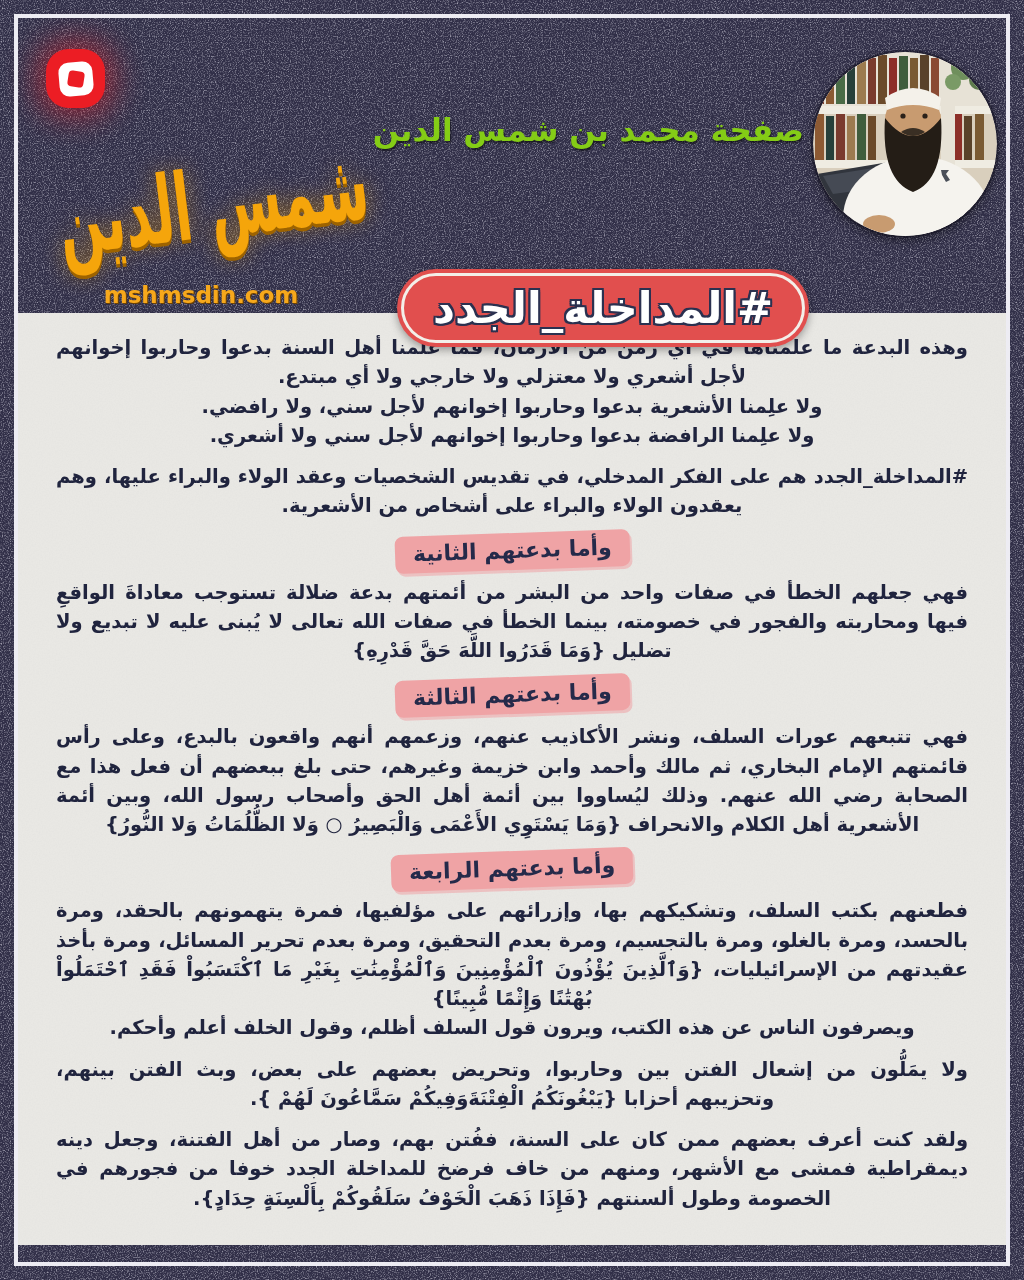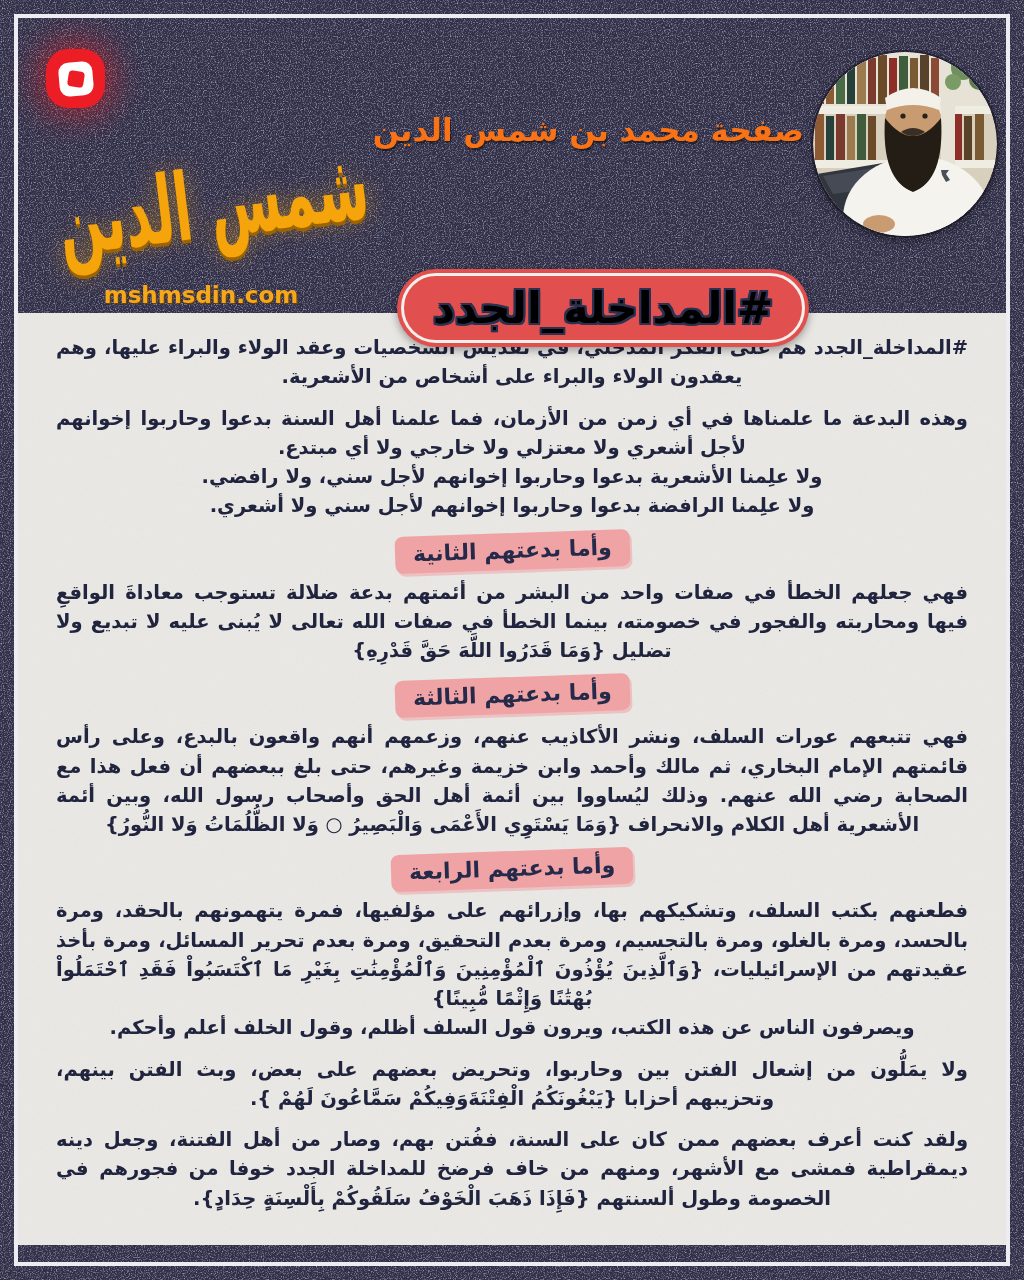--- a/index.html
+++ b/index.html
@@ -30,21 +30,21 @@
     font-size:52px;font-weight:bold;color:#f5a50b;white-space:nowrap;
     transform:scaleY(1.8);direction:rtl;
     text-shadow:0 2px 0 #9d6300,0 0 16px rgba(245,165,11,.45);
   }
   .site-domain{
     position:absolute;left:88px;top:282px;width:226px;z-index:15;text-align:center;
     color:#f6a81c;font-weight:bold;font-size:23px;text-shadow:1px 1px 0 #6e4200;
   }
   .page-title{
     position:absolute;left:408px;top:112px;width:396px;z-index:15;direction:rtl;
-    text-align:center;font-size:31px;font-weight:bold;color:#f97316;
+    text-align:center;font-size:31px;font-weight:bold;color:#84cc16;
     text-shadow:1px 2px 2px rgba(0,0,0,.55);white-space:nowrap;
   }
   .page-url{
     position:absolute;left:420px;top:168px;width:372px;z-index:15;text-align:center;
     font-family:"Liberation Serif","DejaVu Serif",serif;font-size:17px;color:#94919f;
     letter-spacing:.2px;white-space:nowrap;
   }
   .avatar{
     position:absolute;left:813px;top:52px;width:184px;height:184px;z-index:15;
     border-radius:50%;overflow:hidden;
@@ -53,21 +53,21 @@
   .avatar svg{display:block;}
   
   .badge{
     position:absolute;left:397px;top:269px;width:412px;height:78px;z-index:20;
     background:#e14f4e;border-radius:40px;
     box-shadow:0 3px 8px rgba(0,0,0,.35);
     display:flex;align-items:center;justify-content:center;
   }
   .badge-inner{position:absolute;inset:4px;border:3px solid #f3efe9;border-radius:35px;}
   .badge-text{
-    position:relative;z-index:1;direction:rtl;color:#000000;font-weight:bold;font-size:43px;
+    position:relative;z-index:1;direction:rtl;color:#ffffff;font-weight:bold;font-size:43px;
     text-shadow:2px 0 0 #2b3150,-2px 0 0 #2b3150,0 2px 0 #2b3150,0 -2px 0 #2b3150,
                 2px 2px 0 #2b3150,-2px 2px 0 #2b3150,2px -2px 0 #2b3150,-2px -2px 0 #2b3150;
     white-space:nowrap;
   }
   
   .paper{
     position:absolute;left:18px;top:313px;width:988px;height:932px;z-index:5;
     background:#e9e8e4;padding:20px 38px 0;overflow:hidden;direction:rtl;
   }
   .paper svg.noise-paper{position:absolute;inset:0;width:100%;height:100%;pointer-events:none;}
@@ -180,24 +180,24 @@
 
   <div class="paper">
     <svg class="noise-paper" xmlns="http://www.w3.org/2000/svg">
       <filter id="ptex">
           <feTurbulence type="fractalNoise" baseFrequency="0.7" numOctaves="3" stitchTiles="stitch"></feTurbulence>
         <feColorMatrix type="matrix" values="0 0 0 0 0.55  0 0 0 0 0.55  0 0 0 0 0.55  0 0 0 0.5 -0.18"></feColorMatrix>
       </filter>
       <rect width="100%" height="100%" filter="url(#ptex)" opacity="0.35"></rect>
     </svg>
     <div class="blocks">
-      <p class="para">#المداخلة_الجدد هم على الفكر المدخلي، في تقديس الشخصيات وعقد الولاء والبراء عليها، وهم يعقدون الولاء والبراء على أشخاص من الأشعرية.</p>
       <p class="para">وهذه البدعة ما علمناها في أي زمن من الأزمان، فما علمنا أهل السنة بدعوا وحاربوا إخوانهم لأجل أشعري ولا معتزلي ولا خارجي ولا أي مبتدع.
 ولا علِمنا الأشعرية بدعوا وحاربوا إخوانهم لأجل سني، ولا رافضي.
 ولا علِمنا الرافضة بدعوا وحاربوا إخوانهم لأجل سني ولا أشعري.</p>
+      <p class="para">#المداخلة_الجدد هم على الفكر المدخلي، في تقديس الشخصيات وعقد الولاء والبراء عليها، وهم يعقدون الولاء والبراء على أشخاص من الأشعرية.</p>
       <div class="head-row">
         <span class="head">وأما بدعتهم الثانية</span>
       </div>
       <p class="para">فهي جعلهم الخطأ في صفات واحد من البشر من أئمتهم بدعة ضلالة تستوجب معاداةَ الواقعِ فيها ومحاربته والفجور في خصومته، بينما الخطأ في صفات الله تعالى لا يُبنى عليه لا تبديع ولا تضليل {وَمَا قَدَرُوا اللَّهَ حَقَّ قَدْرِهِ}</p>
       <div class="head-row">
         <span class="head">وأما بدعتهم الثالثة</span>
       </div>
       <p class="para">فهي تتبعهم عورات السلف، ونشر الأكاذيب عنهم، وزعمهم أنهم واقعون بالبدع، وعلى رأس قائمتهم الإمام البخاري، ثم مالك وأحمد وابن خزيمة وغيرهم، حتى بلغ ببعضهم أن فعل هذا مع الصحابة رضي الله عنهم. وذلك ليُساووا بين أئمة أهل الحق وأصحاب رسول الله، وبين أئمة الأشعرية أهل الكلام والانحراف {وَمَا يَسْتَوِي الأَعْمَى وَالْبَصِيرُ ○ وَلا الظُّلُمَاتُ وَلا النُّورُ}</p>
       <div class="head-row">
         <span class="head">وأما بدعتهم الرابعة</span>

